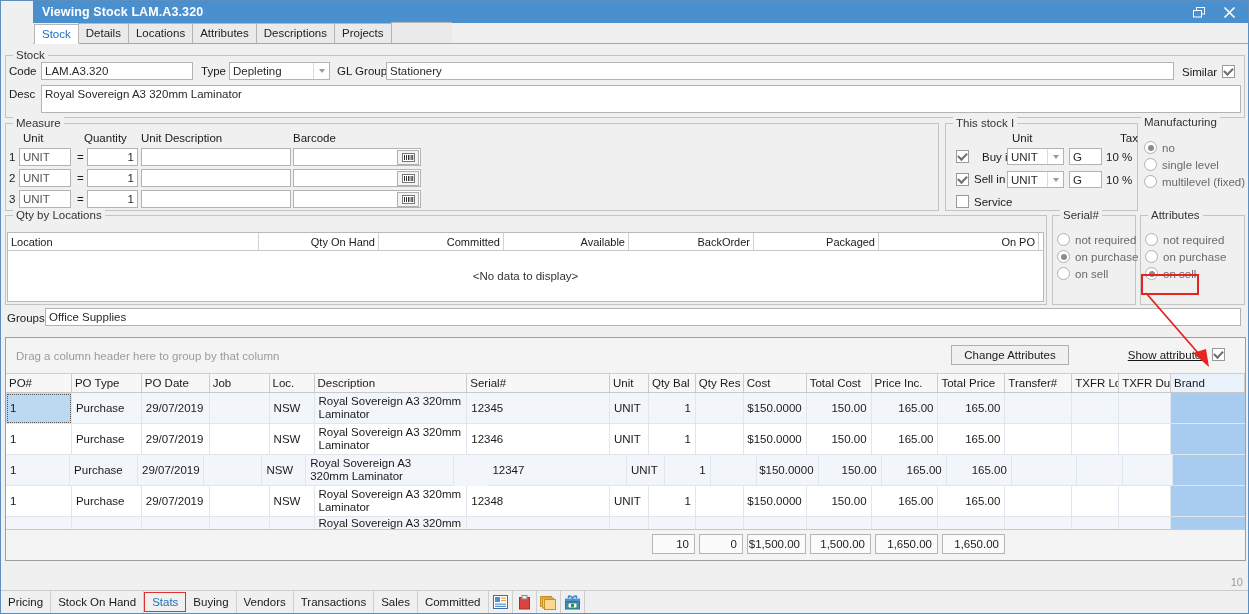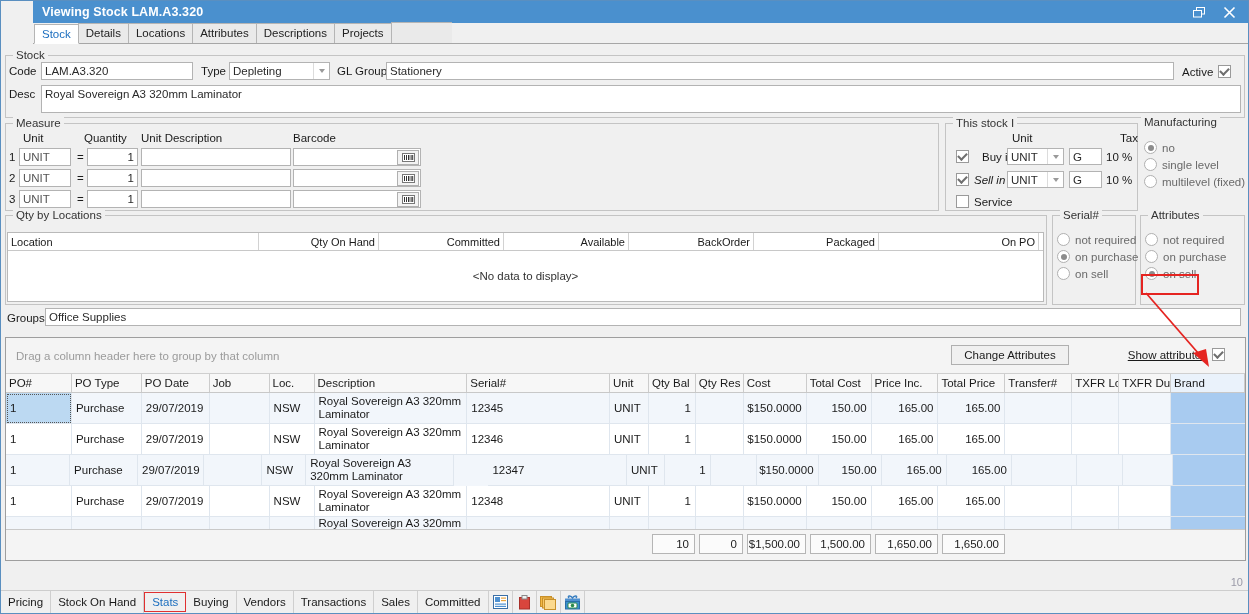--- a/index.html
+++ b/index.html
@@ -162,21 +162,21 @@
   <div style="position:absolute;left:200px;top:64px;" class="lbl">Type</div>
   <div class="combo" style="position:absolute;left:228px;top:61px;width:101px;height:18px;">
     <span>Depleting</span>
     <span class="arrow">
         <i></i>
       </span>
   </div>
   <div style="position:absolute;left:336px;top:64px;" class="lbl">GL Group</div>
   <div class="fld" style="position:absolute;left:385px;top:61px;width:788px;height:18px;">Stationery</div>
   <div style="position:absolute;left:1181px;top:64px;display:flex;align-items:center;gap:5px;">
-    <span class="lbl">Active</span>
+    <span class="lbl">Similar</span>
     <span class="cb ck"></span>
   </div>
   <div style="position:absolute;left:8px;top:87px;" class="lbl">Desc</div>
   <div class="fld" style="position:absolute;left:40px;top:84px;width:1200px;height:28px;align-items:flex-start;padding-top:2px;">Royal Sovereign A3 320mm Laminator</div>
 
   <div class="gb" style="left:4px;top:122px;width:934px;height:88px;">
     <span class="lg">Measure</span>
   </div>
   <div class="lbl" style="position:absolute;left:22px;top:131px;">Unit</div>
   <div class="lbl" style="position:absolute;left:83px;top:131px;">Quantity</div>
@@ -255,21 +255,21 @@
   </div>
   <div class="combo" style="position:absolute;left:1006px;top:147px;width:57px;height:17px;">
     <span>UNIT</span>
     <span class="arrow">
         <i></i>
       </span>
   </div>
   <div class="fld" style="position:absolute;left:1068px;top:147px;width:33px;height:17px;">G</div>
   <div class="lbl" style="position:absolute;left:1105px;top:150px;">10 %</div>
 
-  <div style="position:absolute;left:955px;top:172px;display:flex;align-items:flex-end;gap:5px;font-style:italic;">
+  <div style="position:absolute;left:955px;top:172px;display:flex;align-items:flex-start;gap:5px;">
     <span class="cb ck"></span>
     <span class="lbl">Sell in</span>
   </div>
   <div class="combo" style="position:absolute;left:1006px;top:170px;width:57px;height:17px;">
     <span>UNIT</span>
     <span class="arrow">
         <i></i>
       </span>
   </div>
   <div class="fld" style="position:absolute;left:1068px;top:170px;width:33px;height:17px;">G</div>

